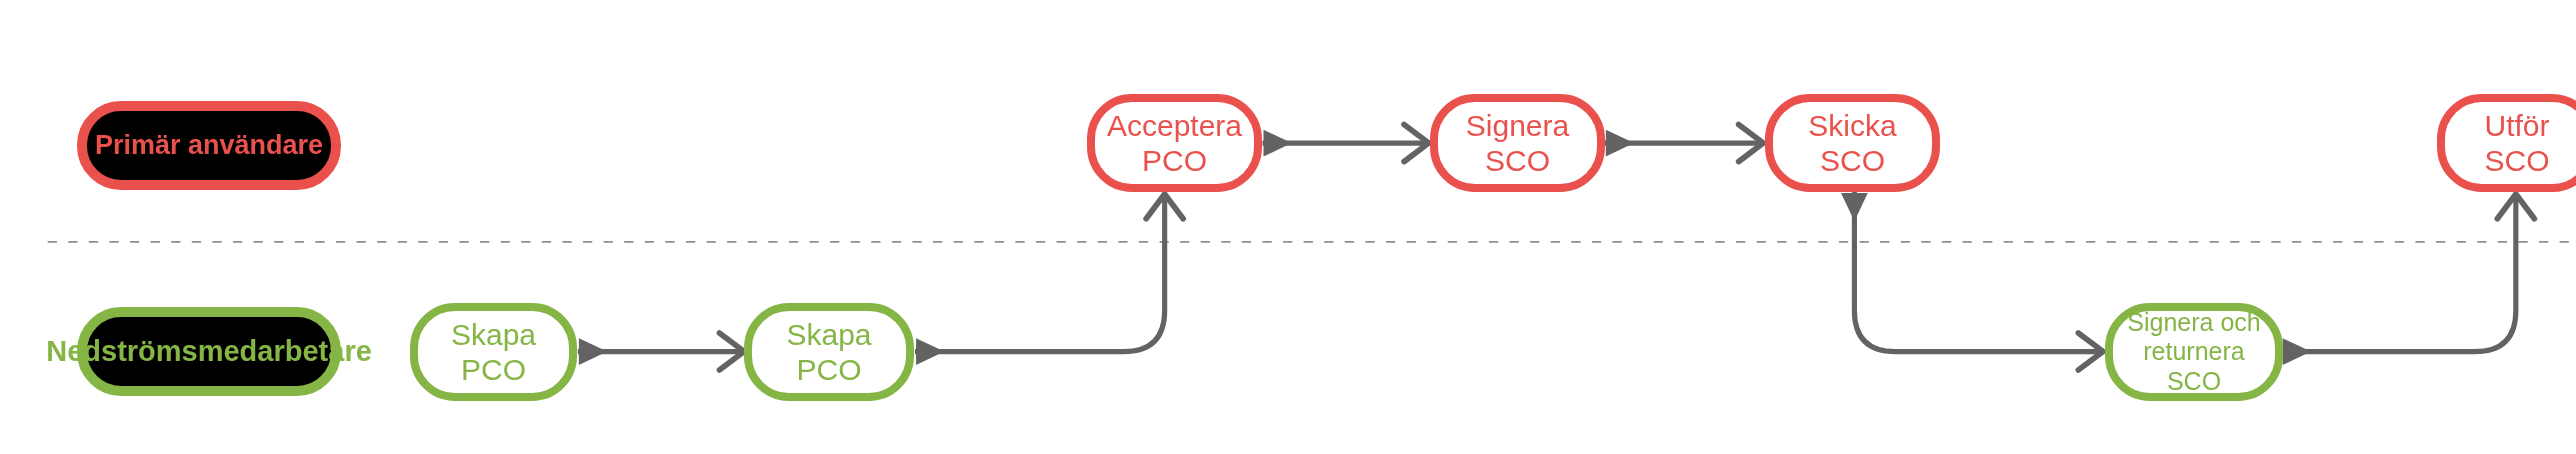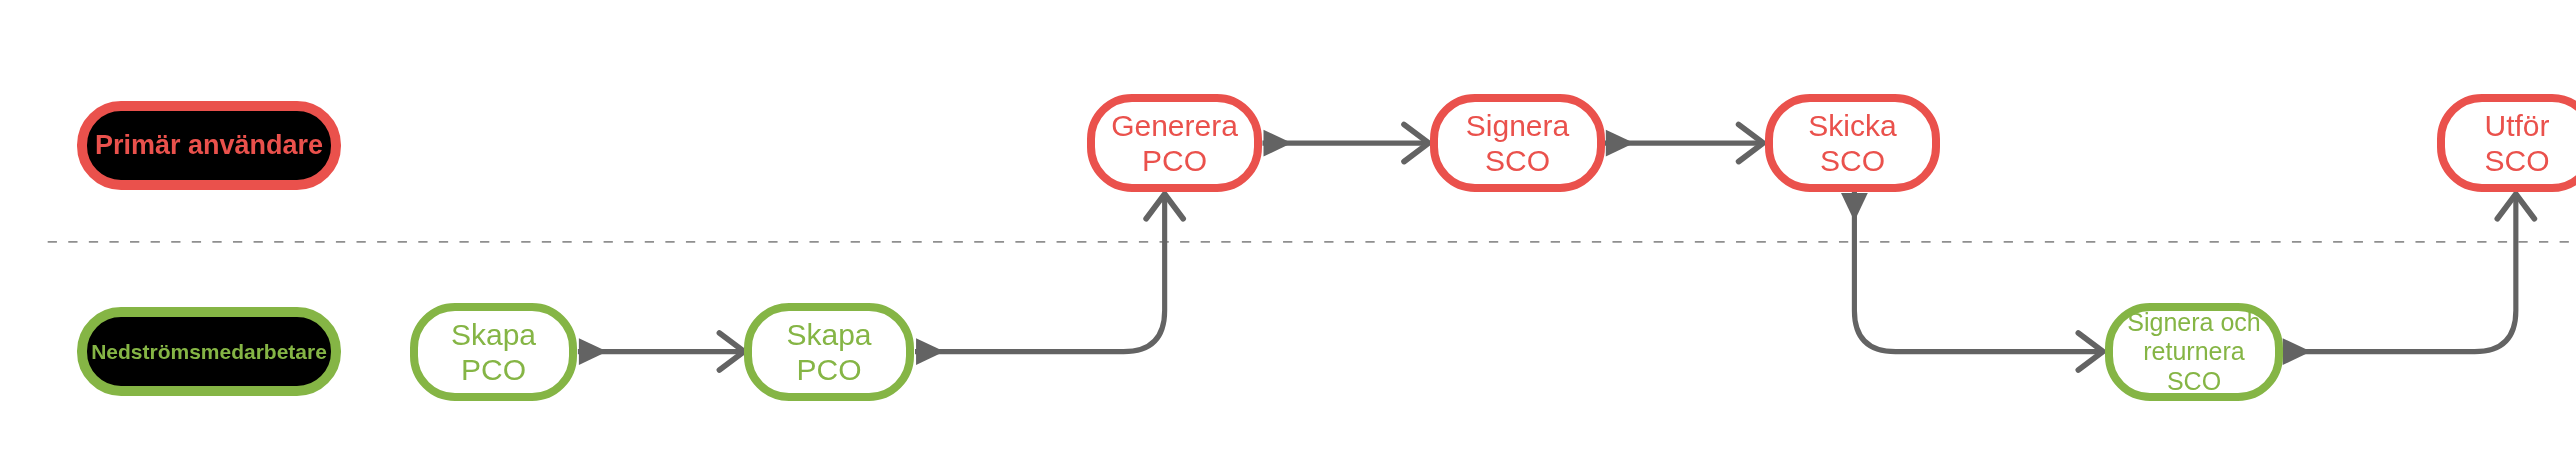--- a/index.html
+++ b/index.html
@@ -58,21 +58,21 @@
     font-weight: bold;
   }
   .pill.red {
     border: 10.3px solid var(--primary-lane);
     color: var(--primary-lane);
     font-size: 27px;
   }
   .pill.green {
     border: 10.3px solid var(--downstream-lane);
     color: var(--downstream-lane);
-    font-size: 21px;
+    font-size: 29px;
   }
   .node {
     position: absolute;
     box-sizing: border-box;
     height: 98px;
     border-radius: 45px;
     background: #ffffff;
     display: flex;
     align-items: center;
     justify-content: center;
@@ -140,21 +140,21 @@
 
   <div class="node green" style="left:410px; top:303px; width:167px;">
     <span class="node-label">Skapa PCO</span>
   </div>
 
   <div class="node green" style="left:744px; top:303px; width:170px;">
     <span class="node-label">Skapa PCO</span>
   </div>
 
   <div class="node red" style="left:1087px; top:94px; width:175px;">
-    <span class="node-label">Generera
+    <span class="node-label">Acceptera
 PCO</span>
   </div>
 
   <div class="node red" style="left:1430px; top:94px; width:175px;">
     <span class="node-label">Signera
 SCO</span>
   </div>
 
   <div class="node red" style="left:1765px; top:94px; width:175px;">
     <span class="node-label">Skicka SCO</span>

